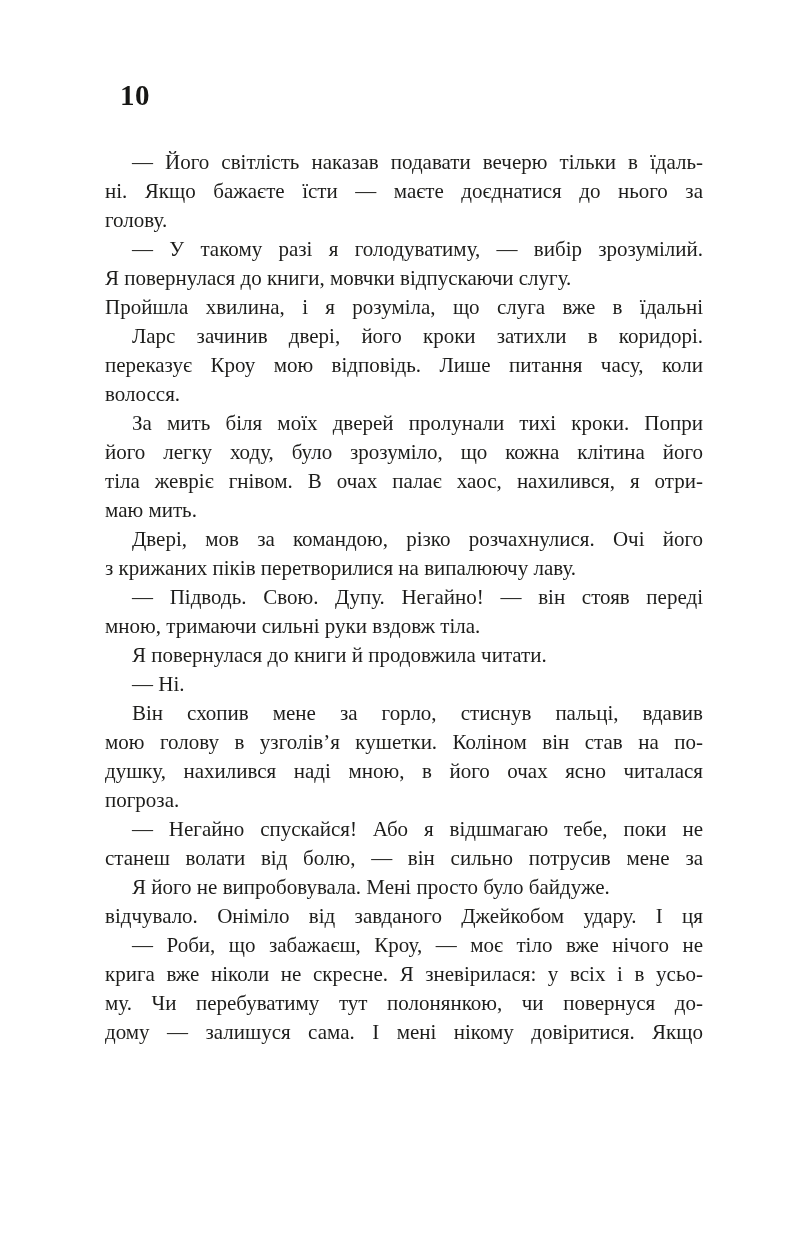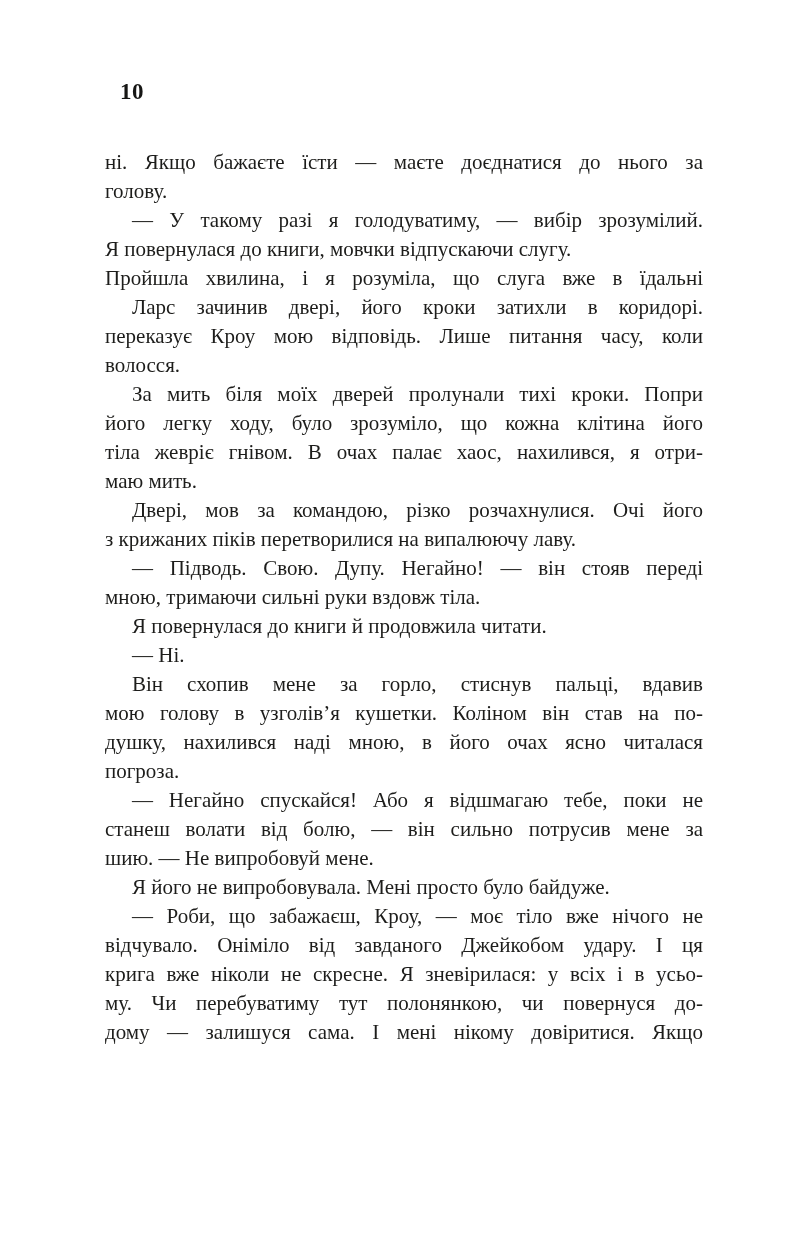--- a/index.html
+++ b/index.html
@@ -14,21 +14,21 @@
   }
   .book-page {
     position: absolute;
     inset: 0;
     background: #ffffff;
   }
   .folio {
     position: absolute;
     left: 120px;
     top: 79px;
-    font-size: 23px;
+    font-size: 29px;
     font-weight: 700;
     letter-spacing: 0.5px;
     color: #161614;
   }
   .textblock {
     position: absolute;
     left: 105px;
     top: 148px;
     width: 598px;
   }
@@ -47,20 +47,21 @@
   .line.indent {
     text-indent: 27px;
   }
 </style>
 </head>
 <body>
 
 <div class="book-page">
   <div class="folio">10</div>
   <div class="textblock">
+      <div class="line indent just">— Його світлість наказав подавати вечерю тільки в їдаль-</div>
       <div class="line just">ні. Якщо бажаєте їсти — маєте доєднатися до нього за</div>
       <div class="line">голову.</div>
       <div class="line indent just">— У такому разі я голодуватиму, — вибір зрозумілий.</div>
       <div class="line">Я повернулася до книги, мовчки відпускаючи слугу.</div>
       <div class="line just">Пройшла хвилина, і я розуміла, що слуга вже в їдальні</div>
       <div class="line indent just">Ларс зачинив двері, його кроки затихли в коридорі.</div>
       <div class="line just">переказує Кроу мою відповідь. Лише питання часу, коли</div>
       <div class="line">волосся.</div>
       <div class="line indent just">За мить біля моїх дверей пролунали тихі кроки. Попри</div>
       <div class="line just">його легку ходу, було зрозуміло, що кожна клітина його</div>
@@ -71,21 +72,20 @@
       <div class="line indent just">— Підводь. Свою. Дупу. Негайно! — він стояв переді</div>
       <div class="line">мною, тримаючи сильні руки вздовж тіла.</div>
       <div class="line indent">Я повернулася до книги й продовжила читати.</div>
       <div class="line indent">— Ні.</div>
       <div class="line indent just">Він схопив мене за горло, стиснув пальці, вдавив</div>
       <div class="line just">мою голову в узголів’я кушетки. Коліном він став на по-</div>
       <div class="line just">душку, нахилився наді мною, в його очах ясно читалася</div>
       <div class="line">погроза.</div>
       <div class="line indent just">— Негайно спускайся! Або я відшмагаю тебе, поки не</div>
       <div class="line just">станеш волати від болю, — він сильно потрусив мене за</div>
-      <div class="line">шию. — Не випробовуй мене.</div>
       <div class="line indent">Я його не випробовувала. Мені просто було байдуже.</div>
+      <div class="line just">відчувало. Оніміло від завданого Джейкобом удару. І ця</div>
       <div class="line indent just">— Роби, що забажаєш, Кроу, — моє тіло вже нічого не</div>
-      <div class="line just">відчувало. Оніміло від завданого Джейкобом удару. І ця</div>
       <div class="line just">крига вже ніколи не скресне. Я зневірилася: у всіх і в усьо-</div>
       <div class="line just">му. Чи перебуватиму тут полонянкою, чи повернуся до-</div>
       <div class="line just">дому — залишуся сама. І мені нікому довіритися. Якщо</div>
     </div>
 </div>
 
 </body></html>

